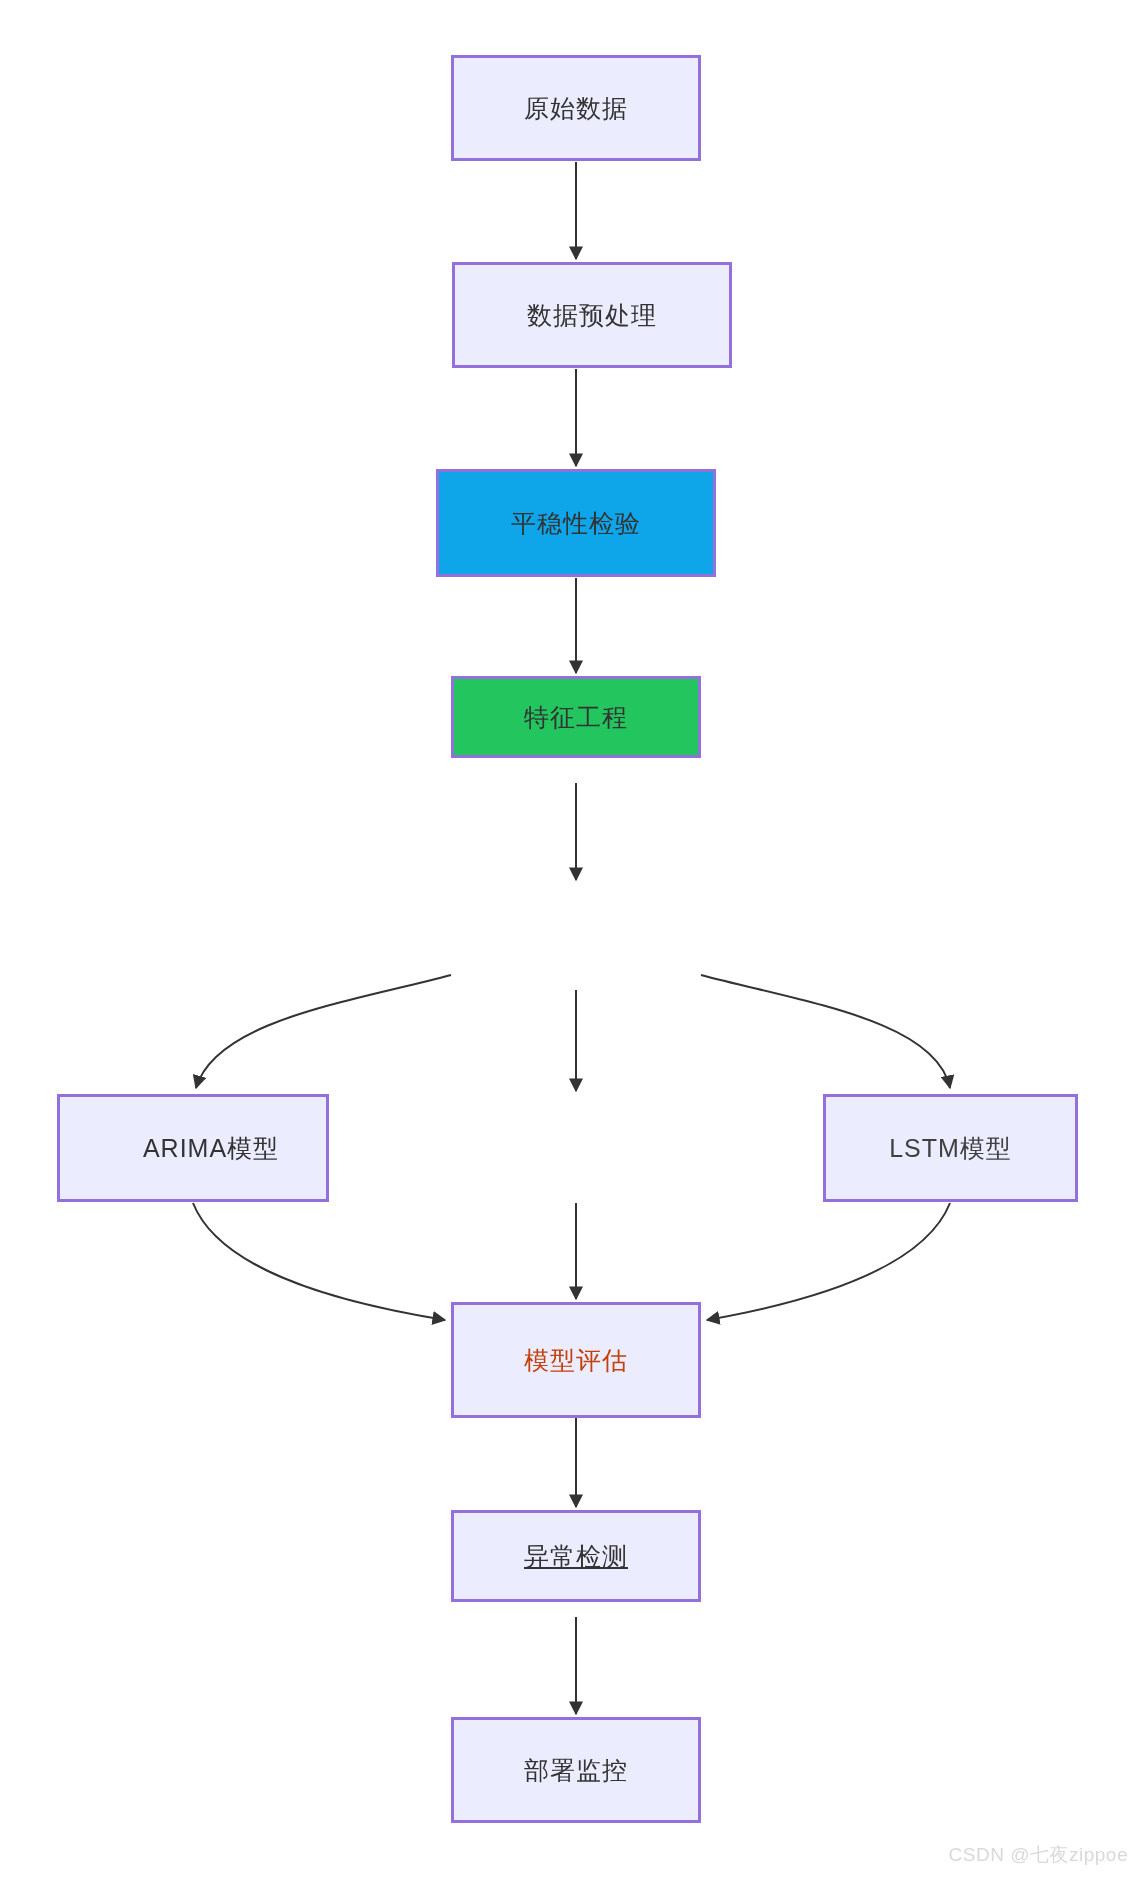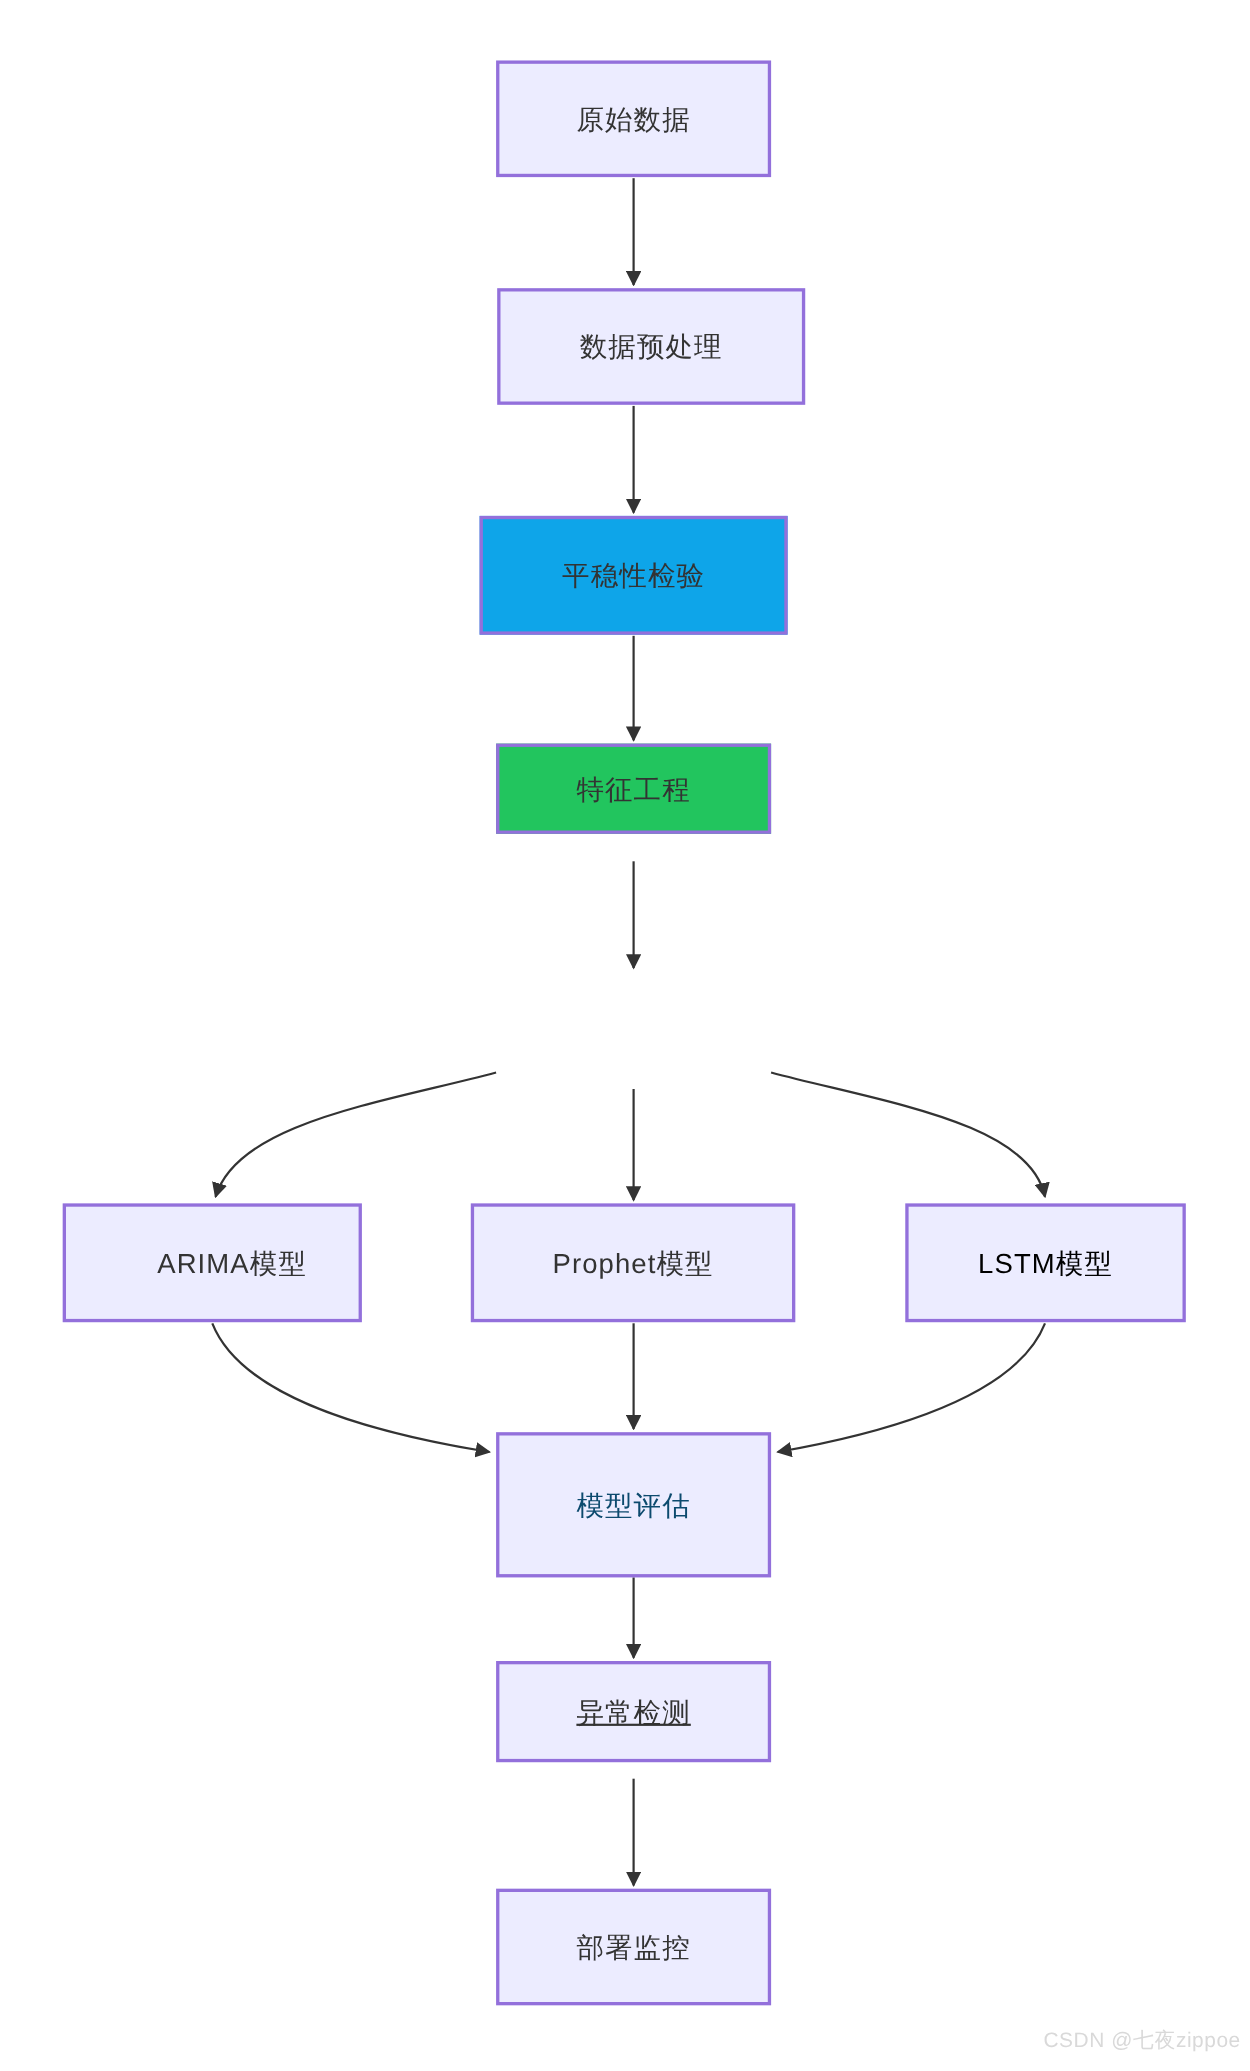--- a/index.html
+++ b/index.html
@@ -63,21 +63,20 @@
       <path d="M576,1409 L576,1507" marker-end="url(#arrow)"></path>
       <path d="M576,1617 L576,1714" marker-end="url(#arrow)"></path>
     </g>
   </svg>
 
   <div class="node" style="left: 451px; top: 55px; width: 250px; height: 106px; background: rgb(236, 236, 255); border-color: rgb(147, 112, 219); color: rgb(51, 51, 51); text-align: right;">原始数据</div>
   <div class="node" style="left: 452px; top: 262px; width: 280px; height: 106px; background: rgb(236, 236, 255); border-color: rgb(147, 112, 219); color: rgb(51, 51, 51);">数据预处理</div>
   <div class="node" style="left: 436px; top: 469px; width: 280px; height: 108px; background: #0ea5e9; border-color: rgb(147, 112, 219); color: rgb(51, 51, 51);">平稳性检验</div>
   <div class="node" style="left: 451px; top: 676px; width: 250px; height: 82px; background: #22c55e; border-color: rgb(147, 112, 219); color: rgb(51, 51, 51);">特征工程</div>
   <div class="node" style="left: 57px; top: 1094px; width: 272px; height: 108px; background: rgb(236, 236, 255); border-color: rgb(147, 112, 219); color: rgb(51, 51, 51); padding-left: 36px;">ARIMA模型</div>
-  <div class="node" style="left: 428px; top: 1094px; width: 295px; height: 108px; background: rgb(236, 236, 255); border-color: rgb(147, 112, 219); color: rgb(51, 51, 51);">Prophet模型</div>
-  <div class="node" style="left: 823px; top: 1094px; width: 255px; height: 108px; background: rgb(236, 236, 255); border-color: rgb(147, 112, 219); color: #000000;">LSTM模型</div>
-  <div class="node" style="left: 451px; top: 1302px; width: 250px; height: 132px; background: rgb(236, 236, 255); border-color: rgb(147, 112, 219); color: #0c4a6e;">模型评估</div>
+  <div class="node" style="left: 823px; top: 1094px; width: 255px; height: 108px; background: rgb(236, 236, 255); border-color: rgb(147, 112, 219); color: #404040;">LSTM模型</div>
+  <div class="node" style="left: 451px; top: 1302px; width: 250px; height: 116px; background: rgb(236, 236, 255); border-color: rgb(147, 112, 219); color: #c2410c;">模型评估</div>
   <div class="node" style="left: 451px; top: 1510px; width: 250px; height: 92px; background: rgb(236, 236, 255); border-color: rgb(147, 112, 219); color: rgb(51, 51, 51); text-decoration: underline;">异常检测</div>
   <div class="node" style="left: 451px; top: 1717px; width: 250px; height: 106px; background: rgb(236, 236, 255); border-color: rgb(147, 112, 219); color: rgb(51, 51, 51);">部署监控</div>
 
   <div class="watermark">CSDN @七夜zippoe</div>
 
 </div>
 
 </body></html>

